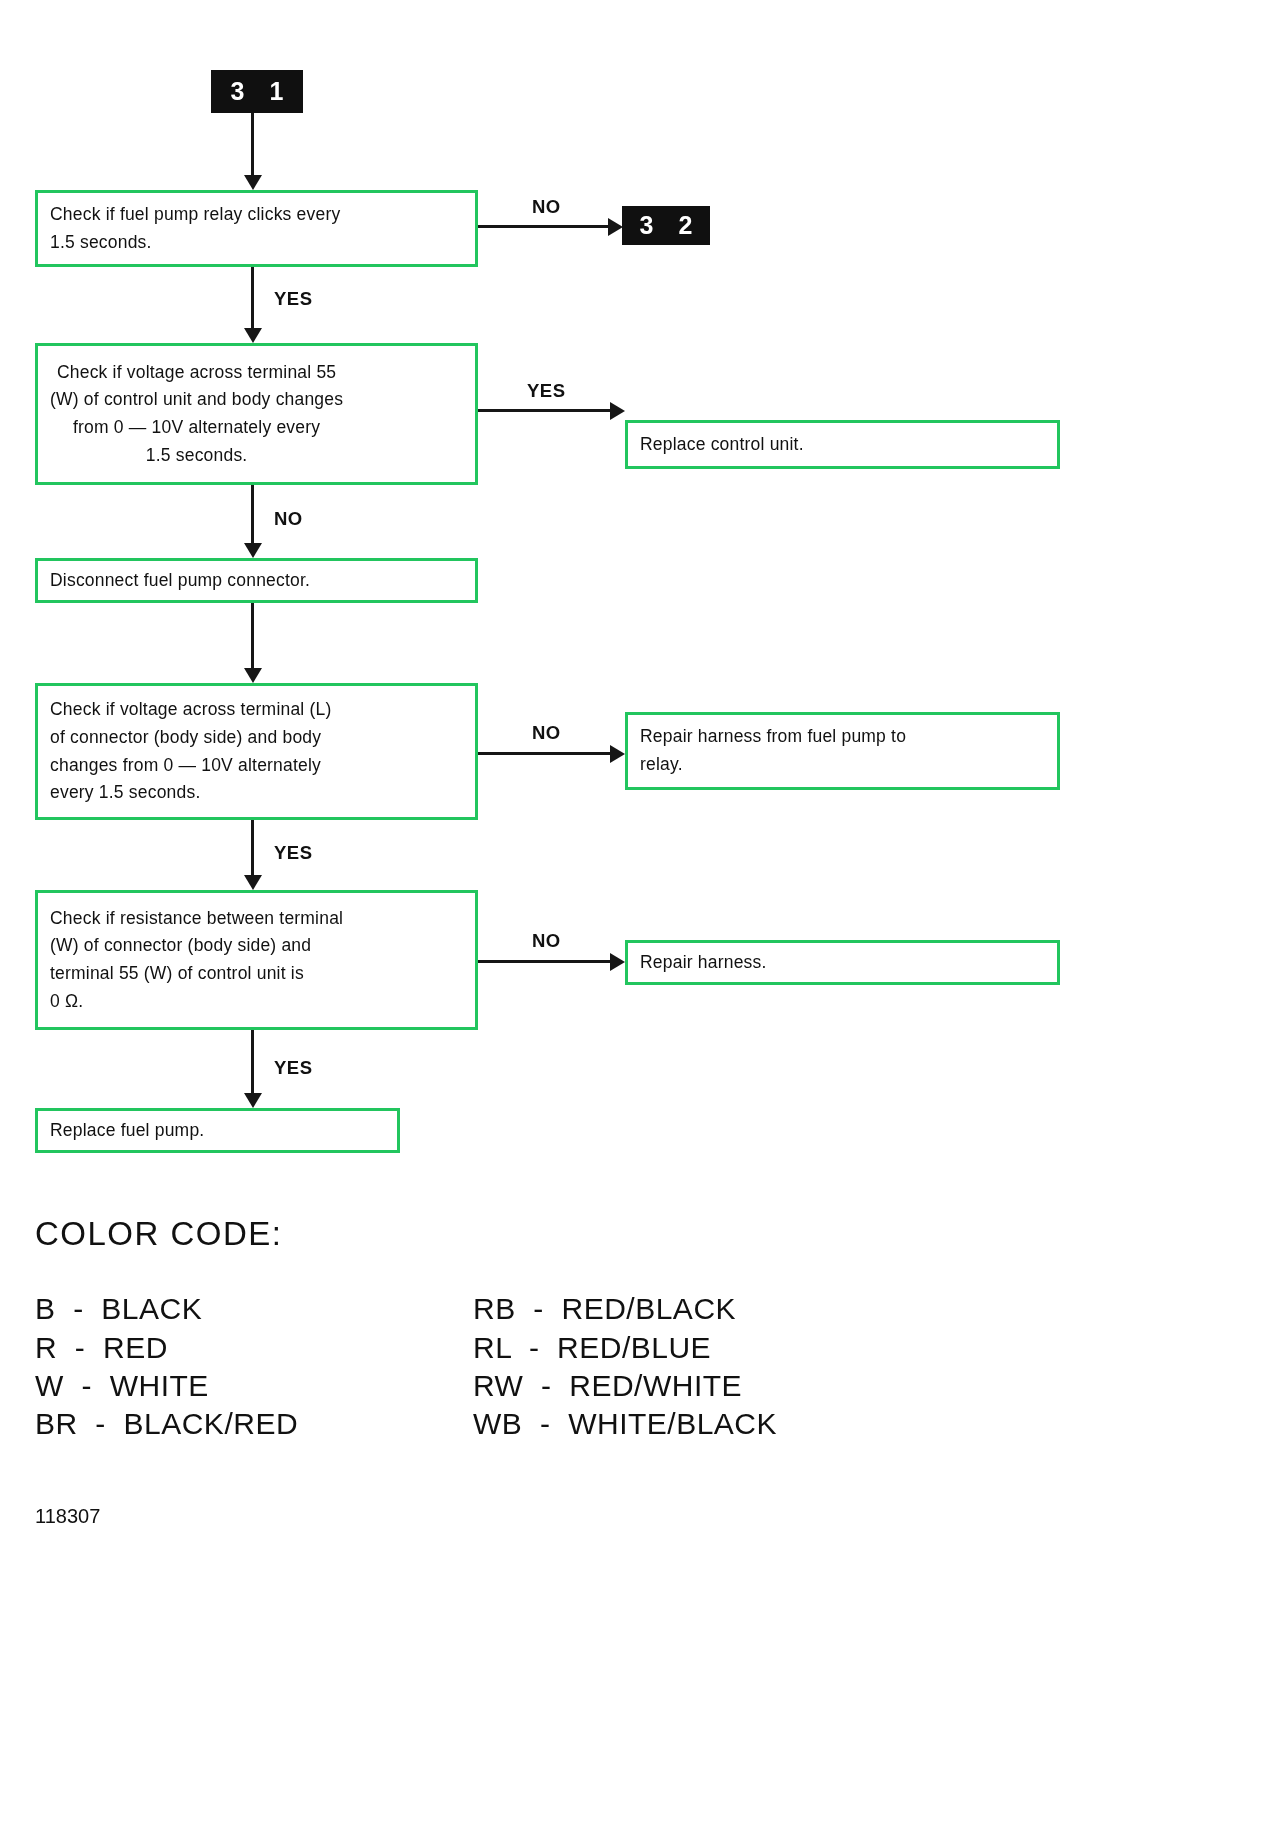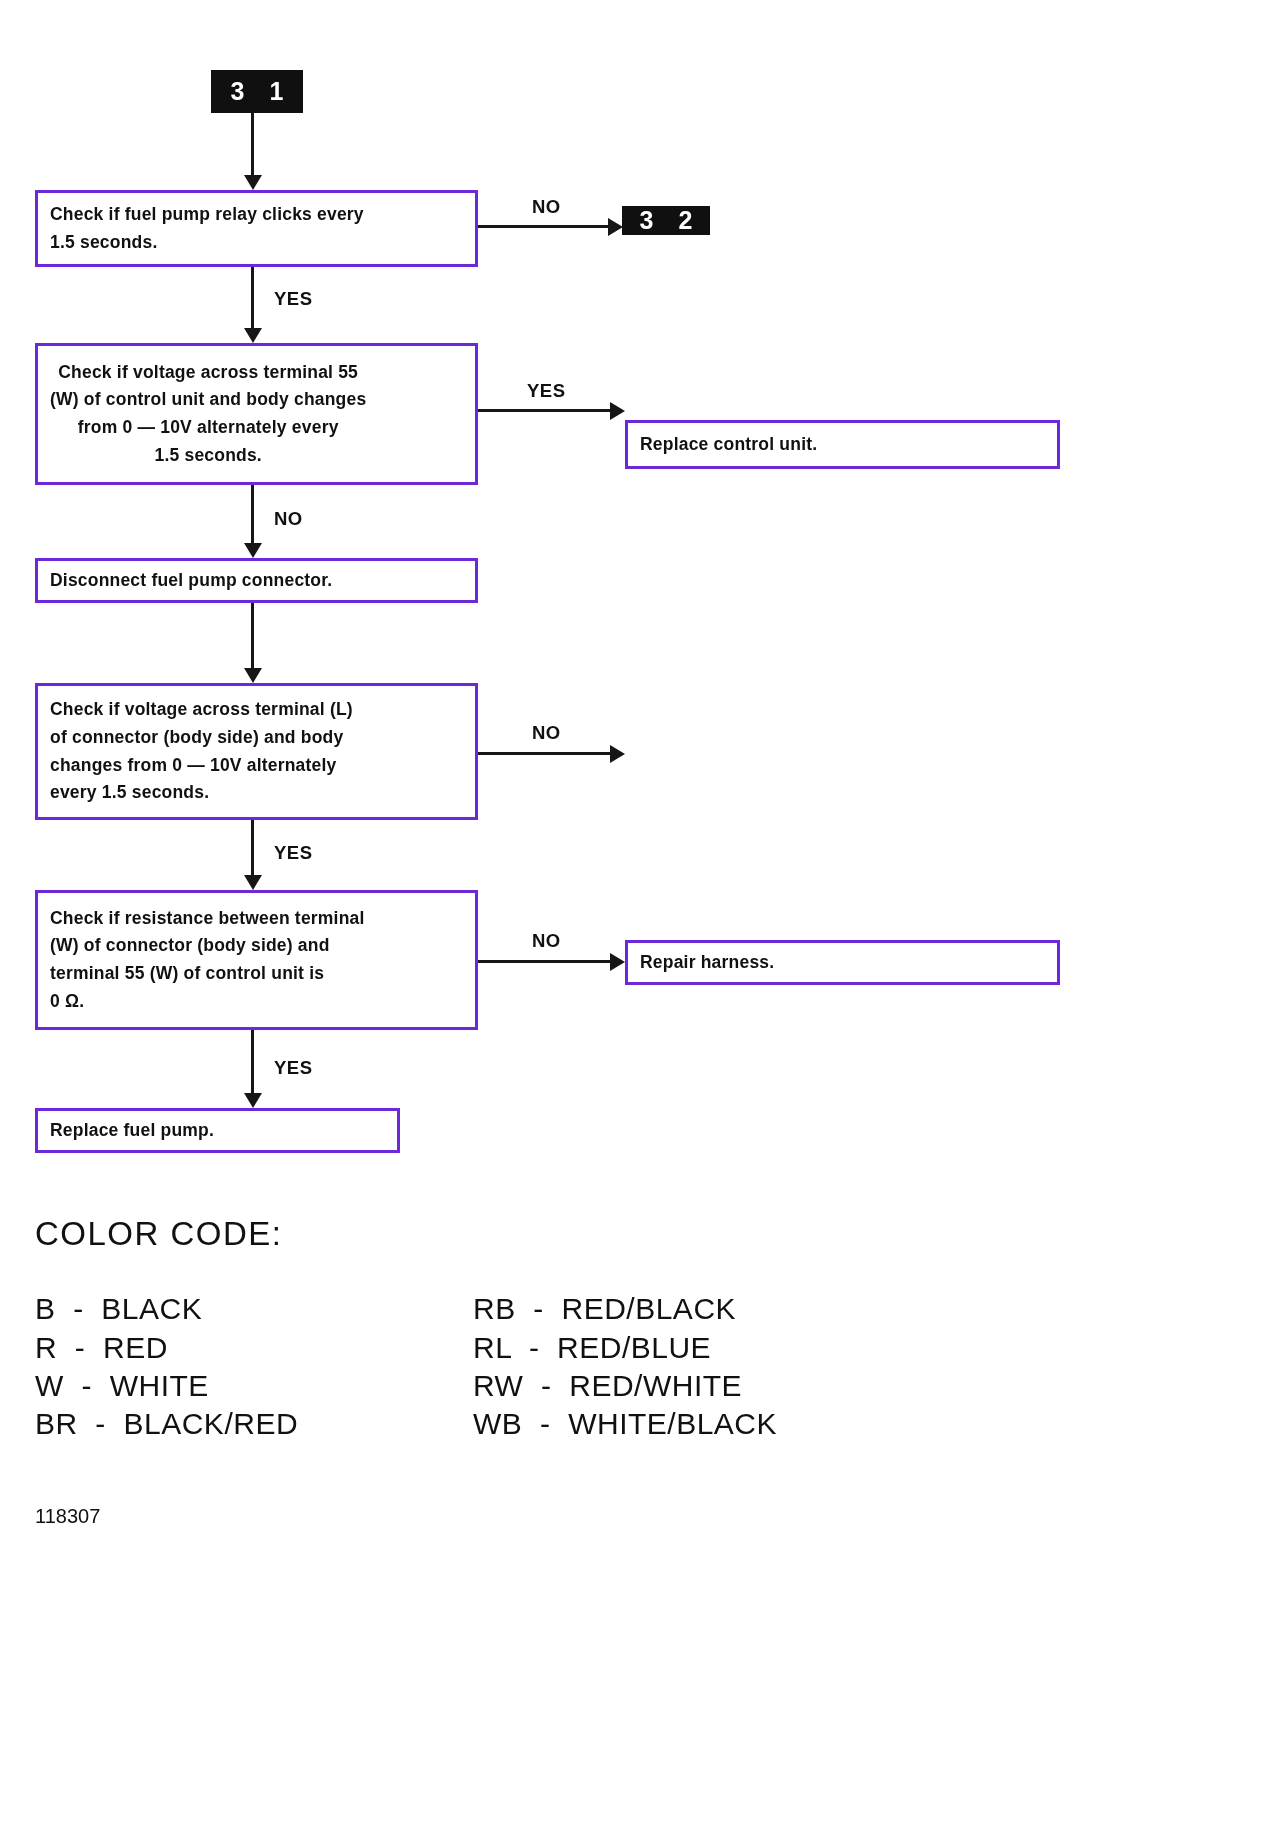--- a/index.html
+++ b/index.html
@@ -7,27 +7,27 @@
     position: relative;
     width: 1281px;
     height: 1823px;
     background: #ffffff;
     font-family: "Liberation Sans", sans-serif;
     color: #111111;
     overflow: hidden;
   }
   .box {
     position: absolute;
-    border: 3px solid #6d28d9;
+    border: 3px solid #22c55e;
     background: #ffffff;
     box-sizing: border-box;
     display: flex;
     align-items: center;
     padding: 6px 12px;
-    font-weight: 700;
+    font-weight: 400;
     font-size: 17.5px;
     line-height: 1.58;
     white-space: pre-line;
     letter-spacing: 0.2px;
   }
   .connector {
     position: absolute;
     background: #101010;
     color: #ffffff;
     display: flex;
@@ -67,21 +67,21 @@
 
   <div class="vline" style="left:251px; top:113px; height:64px;"></div>
   <div class="ah-down" style="left:244px; top:175px;"></div>
 
   <div class="box" style="left:35px; top:190px; width:443px; height:77px;">Check if fuel pump relay clicks every
 1.5 seconds.</div>
 
   <div class="hline" style="left:478px; top:225px; width:131px;"></div>
   <div class="ah-right" style="left:608px; top:218px;"></div>
   <div class="lbl" style="left:532px; top:196px;">NO</div>
-  <div class="connector" style="left:622px; top:206px; width:88px; height:29px;">3 2</div>
+  <div class="connector" style="left:622px; top:206px; width:88px; height:39px;">3 2</div>
 
   <div class="vline" style="left:251px; top:267px; height:63px;"></div>
   <div class="ah-down" style="left:244px; top:328px;"></div>
   <div class="lbl" style="left:274px; top:288px;">YES</div>
 
   <div class="box" style="left:35px; top:343px; width:443px; height:142px;text-align:center;">Check if voltage across terminal 55
 (W) of control unit and body changes
 from 0 — 10V alternately every
 1.5 seconds.</div>
 
@@ -100,20 +100,22 @@
   <div class="ah-down" style="left:244px; top:668px;"></div>
 
   <div class="box" style="left:35px; top:683px; width:443px; height:137px;">Check if voltage across terminal (L)
 of connector (body side) and body
 changes from 0 — 10V alternately
 every 1.5 seconds.</div>
 
   <div class="hline" style="left:478px; top:752px; width:133px;"></div>
   <div class="ah-right" style="left:610px; top:745px;"></div>
   <div class="lbl" style="left:532px; top:722px;">NO</div>
+  <div class="box" style="left:625px; top:712px; width:435px; height:78px;">Repair harness from fuel pump to
+relay.</div>
 
   <div class="vline" style="left:251px; top:820px; height:57px;"></div>
   <div class="ah-down" style="left:244px; top:875px;"></div>
   <div class="lbl" style="left:274px; top:842px;">YES</div>
 
   <div class="box" style="left:35px; top:890px; width:443px; height:140px;">Check if resistance between terminal
 (W) of connector (body side) and
 terminal 55 (W) of control unit is
 0 Ω.</div>
 

